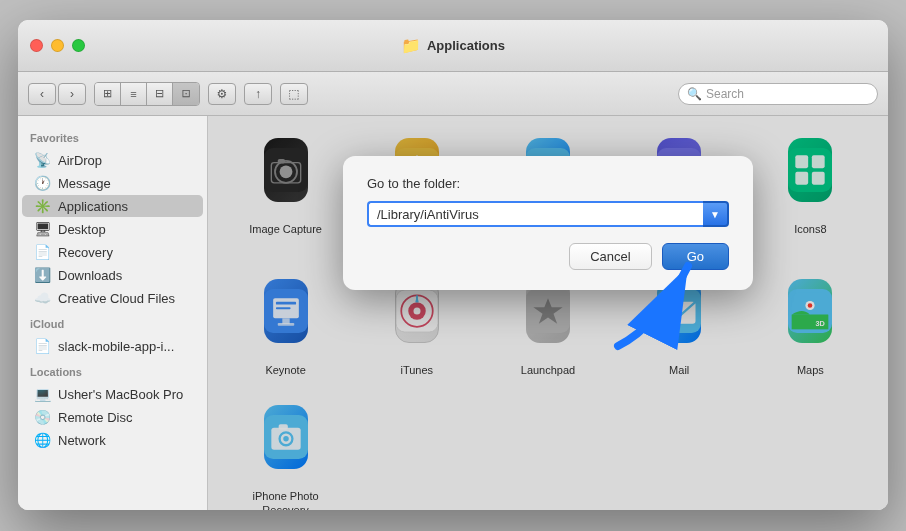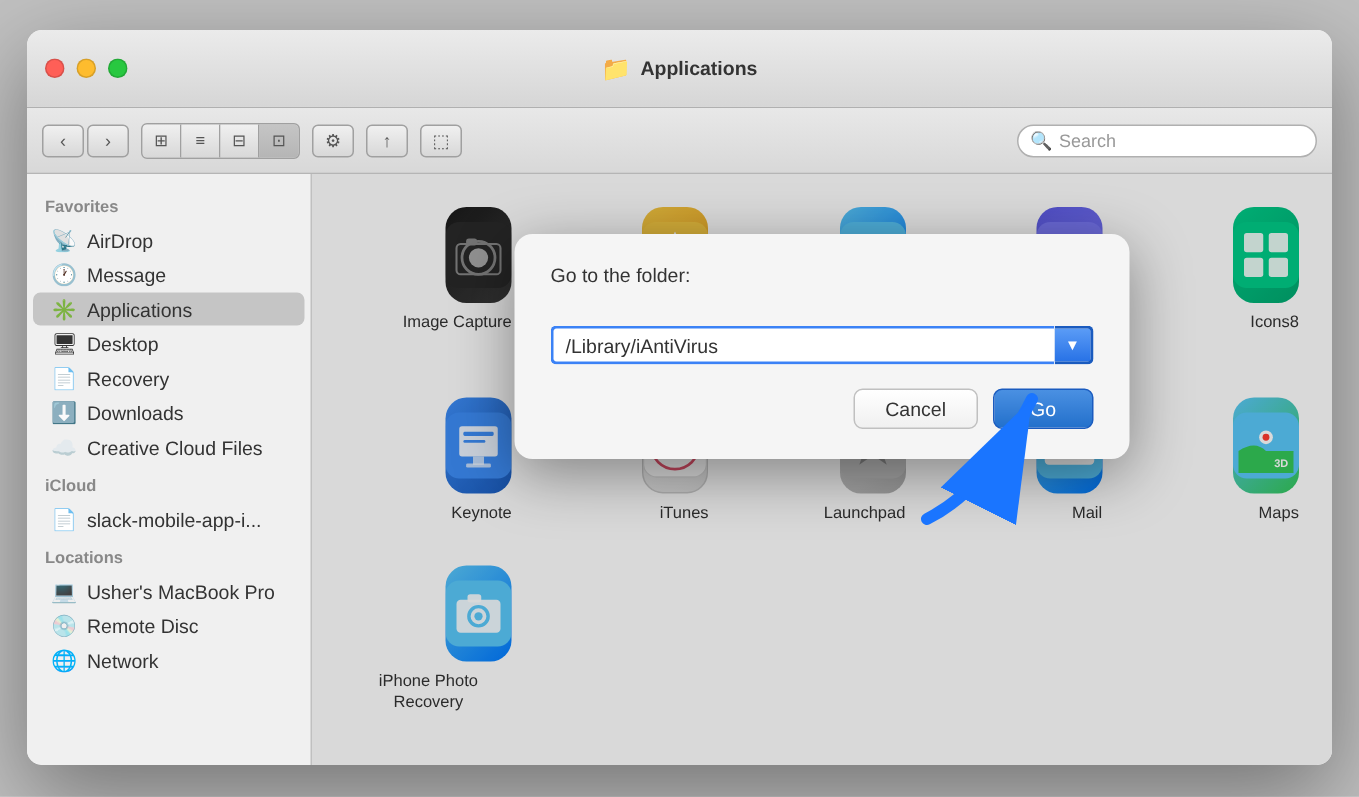--- a/index.html
+++ b/index.html
@@ -196,22 +196,22 @@
 
     .file-grid {
       display: grid;
       grid-template-columns: repeat(5, 1fr);
       gap: 16px 8px;
     }
 
     .file-item {
       display: flex;
       flex-direction: column;
-      align-items: flex-end;
-      gap: 6px;
+      align-items: center;
+      gap: 20px;
       cursor: pointer;
       padding: 6px;
       border-radius: 6px;
     }
 
     .app-icon {
       width: 44px;
       height: 64px;
       border-radius: 14px;
       display: flex;
@@ -305,21 +305,21 @@
       border-radius: 12px;
       box-shadow: 0 10px 40px rgba(0,0,0,0.4);
       padding: 20px 24px;
       width: 410px;
     }
 
     .dialog-title {
       font-size: 13px;
       font-weight: 500;
       color: #333;
-      margin-bottom: 26px;
+      margin-bottom: 10px;
     }
 
     .dialog-input-row {
       display: flex;
       align-items: center;
       gap: 0;
       margin-bottom: 16px;
     }
 
     .dialog-input {

